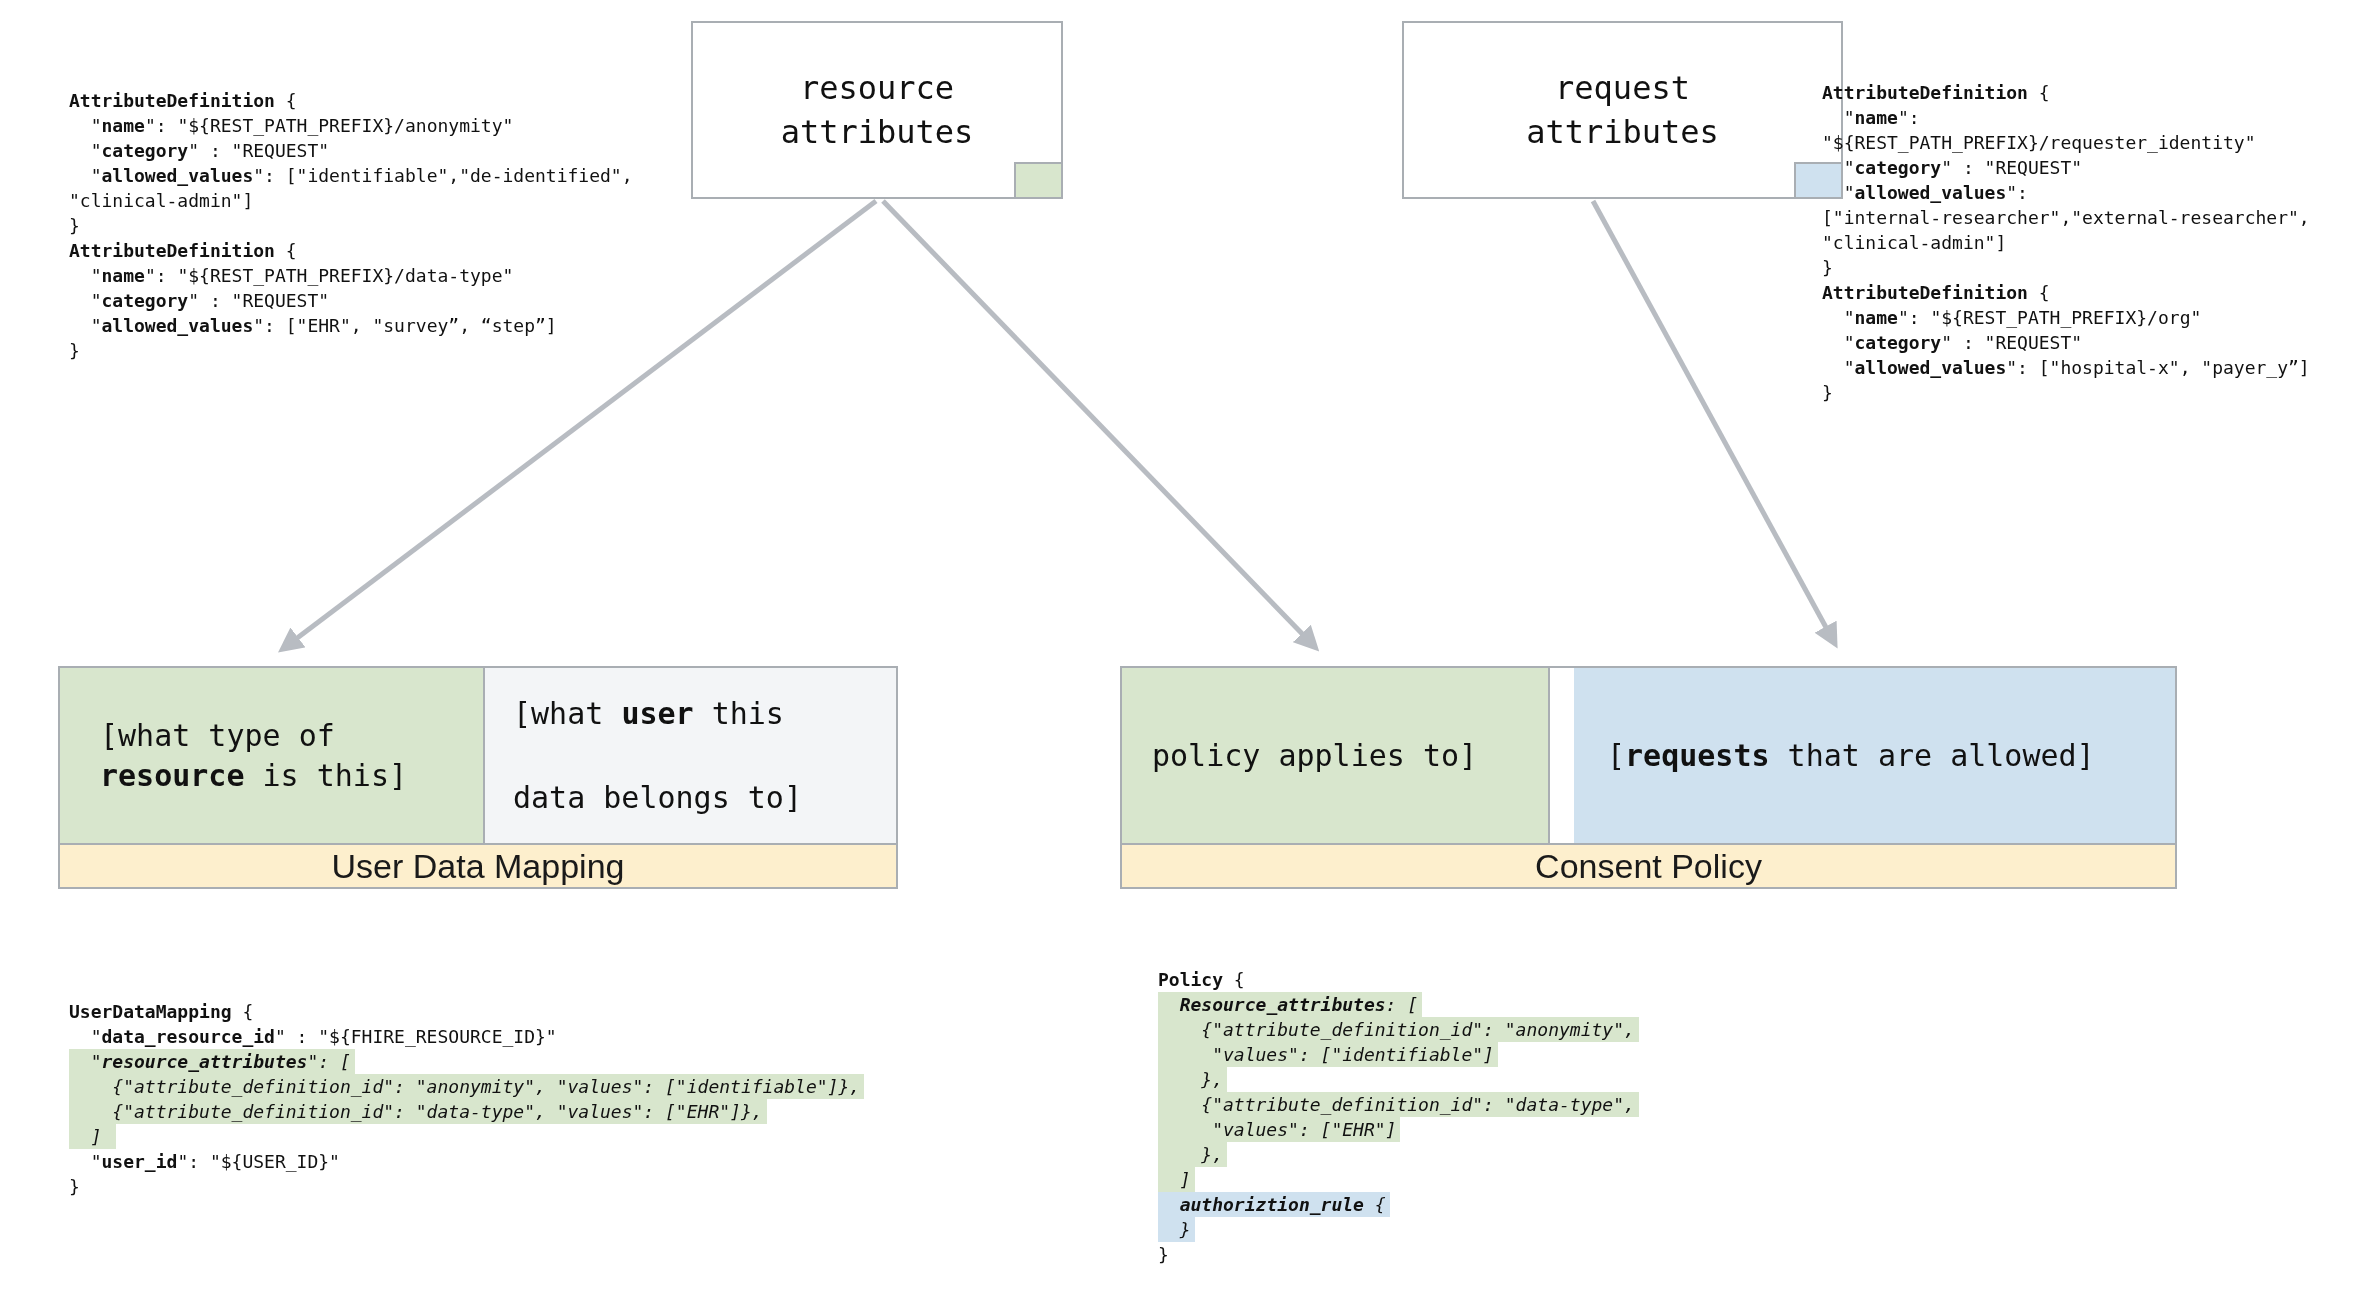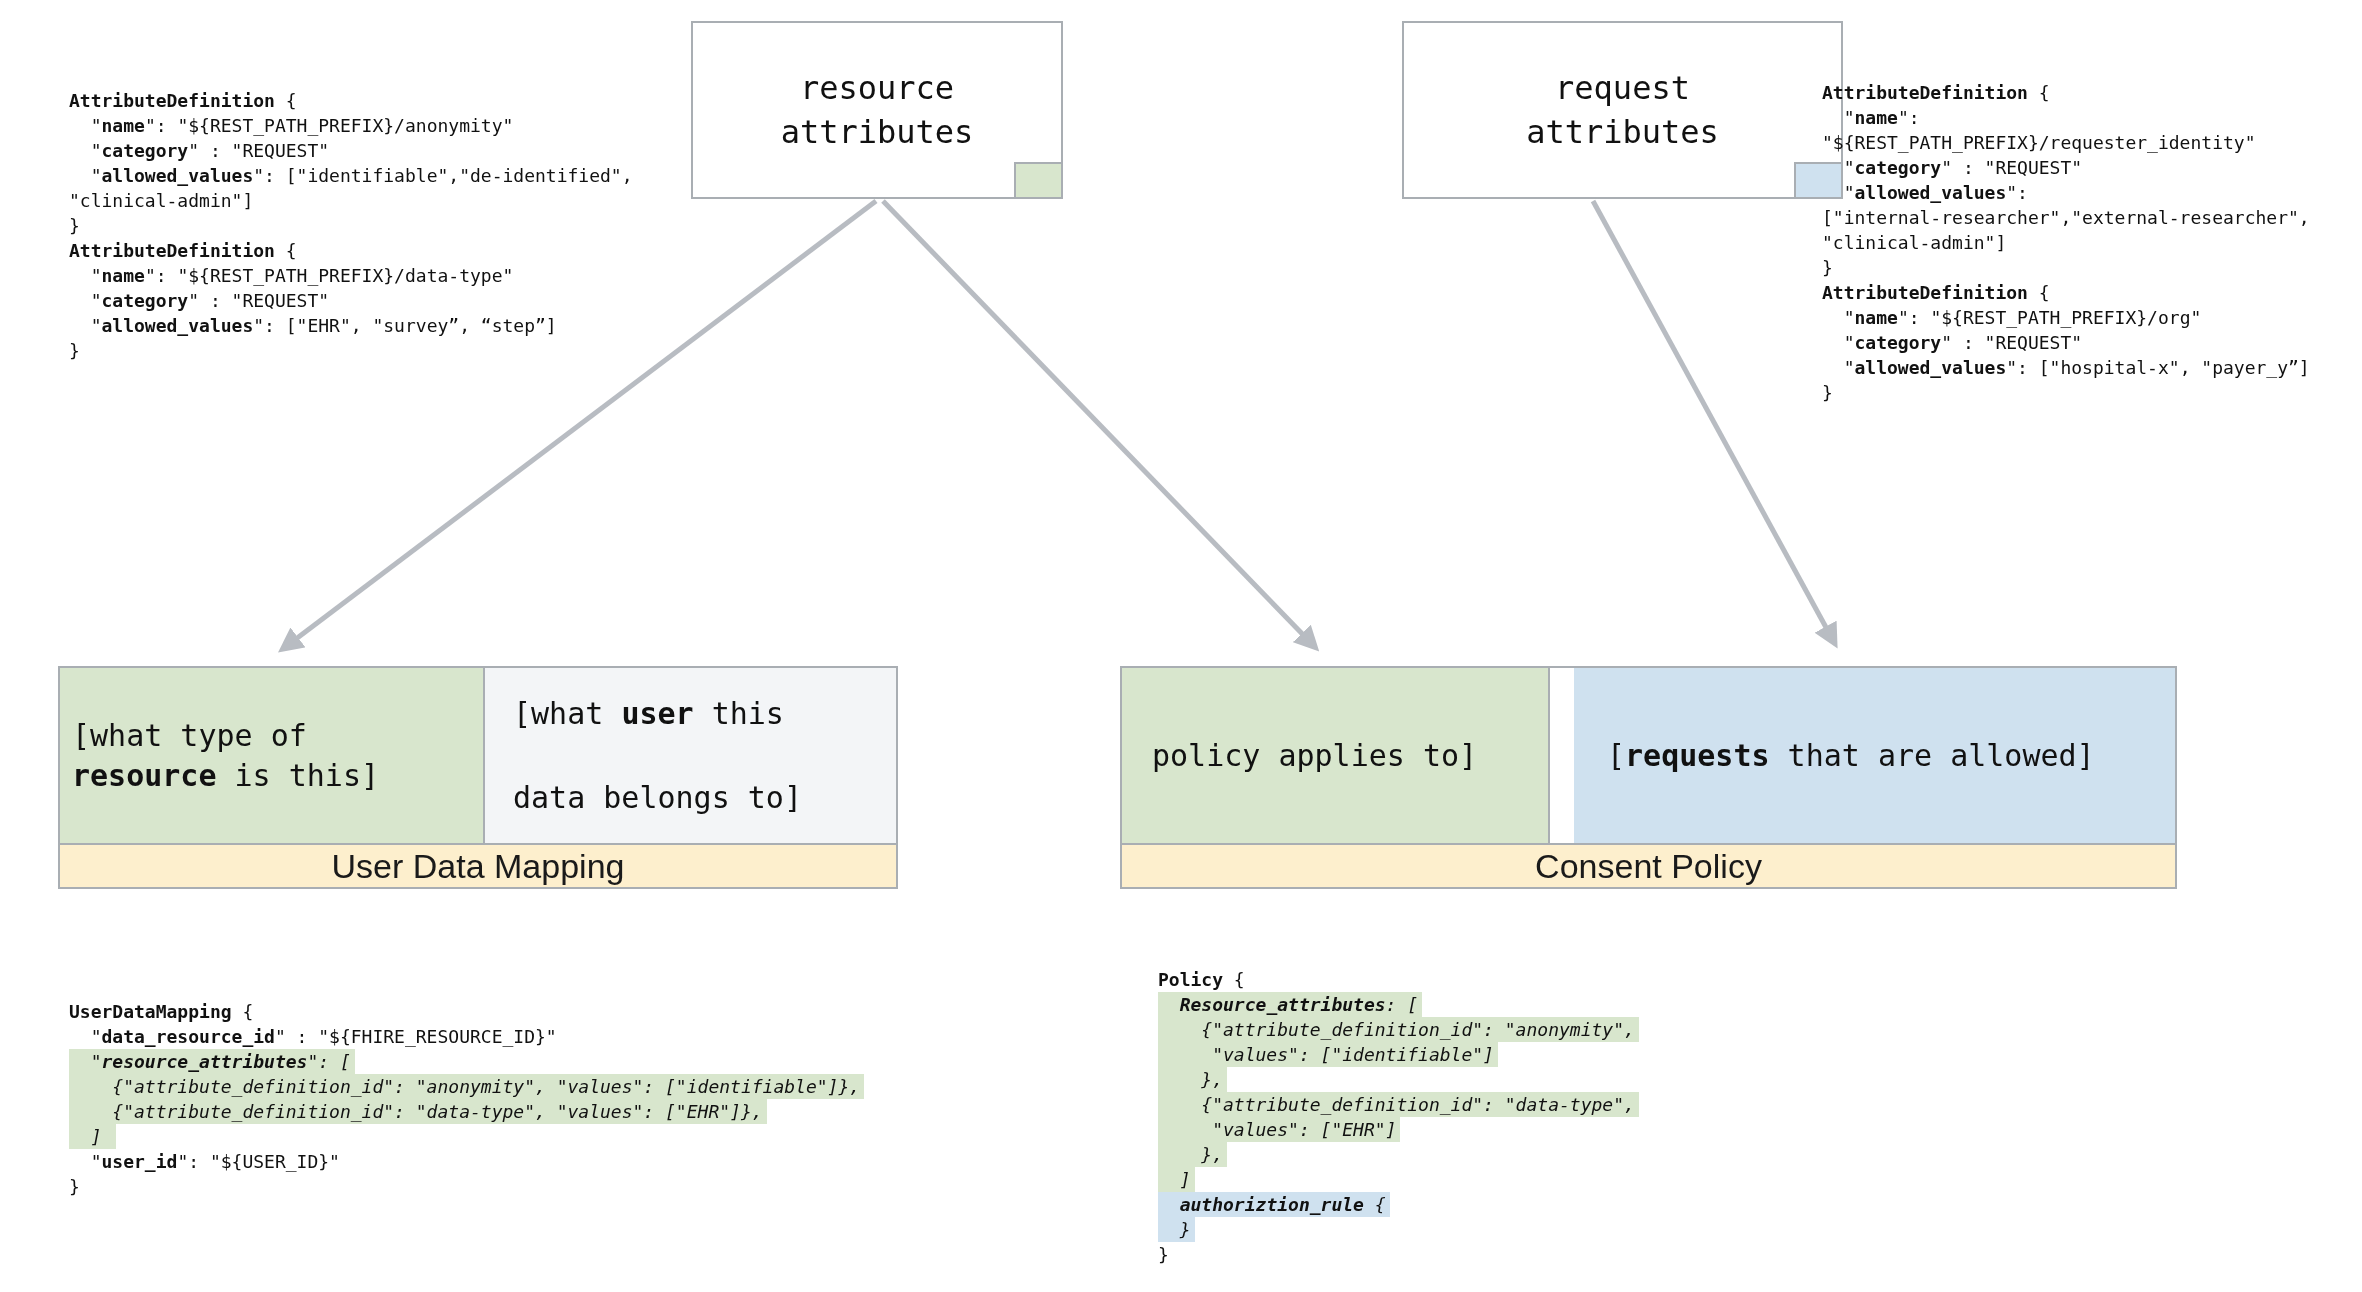--- a/index.html
+++ b/index.html
@@ -88,21 +88,21 @@
       <div class="cl"><span>}</span></div>
       <div class="cl"><span class="b">AttributeDefinition</span><span> {</span></div>
       <div class="cl"><span>  "</span><span class="b">name</span><span>": "${REST_PATH_PREFIX}/org"</span></div>
       <div class="cl"><span>  "</span><span class="b">category</span><span>" : "REQUEST"</span></div>
       <div class="cl"><span>  "</span><span class="b">allowed_values</span><span>": ["hospital-x", "payer_y”]</span></div>
       <div class="cl"><span>}</span></div>
     </div>
 
   <div class="compound" style="left:58px;top:666px;width:840px;height:223px;">
     <div class="cells">
-      <div class="cell" style="width:425px;border-right:2px solid var(--border);background:var(--green);padding-left:12px;">
+      <div class="cell" style="width:425px;border-right:2px solid var(--border);background:var(--green);padding-left:40px;">
           <div class="cl"><span>[what type of</span></div>
           <div class="cl"><span class="b">resource</span><span> is this]</span></div>
         </div>
       <div class="cell" style="flex:1;background:var(--cellwhite);padding-left:28px;gap:44px;">
           <div class="cl"><span>[what </span><span class="b">user</span><span> this</span></div>
           <div class="cl"><span>data belongs to]</span></div>
         </div>
     </div>
     <div class="banner">
       <span>User Data Mapping</span>

